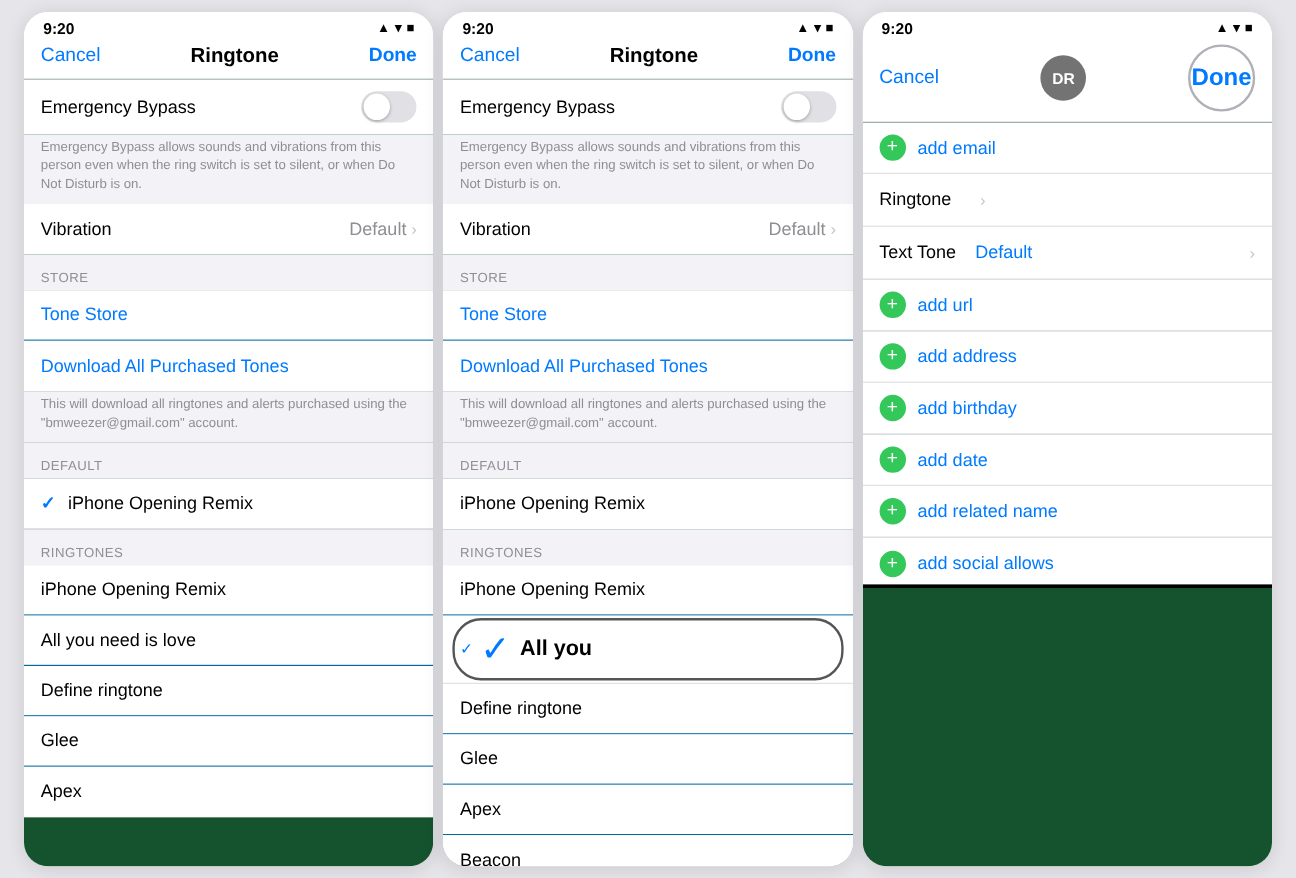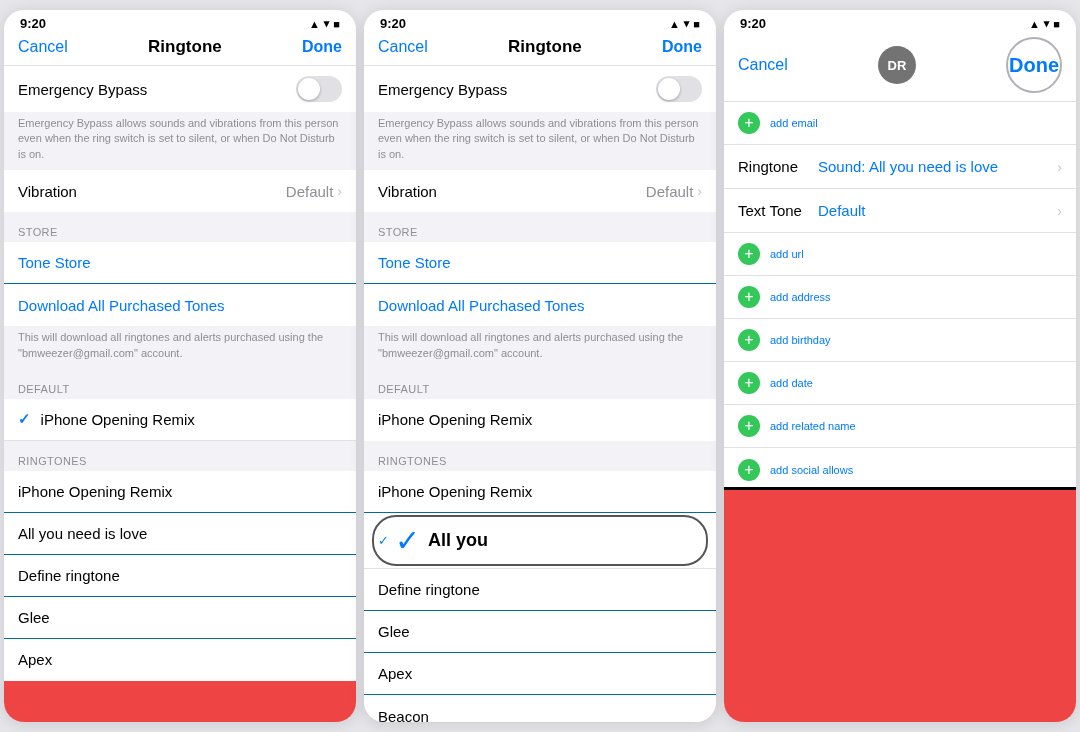--- a/index.html
+++ b/index.html
@@ -13,21 +13,21 @@
       height: 732px;
       overflow: hidden;
     }
     .screens-container {
       display: flex;
       flex-direction: row;
       gap: 0;
       width: 1080px;
       height: 732px;
       background: #e5e5ea;
-      padding: 10px 4px;
+      padding: 10px 20px;
       gap: 8px;
     }
     .phone-screen {
       background: #fff;
       border-radius: 20px;
       overflow: hidden;
       flex: 1;
       display: flex;
       flex-direction: column;
       box-shadow: 0 2px 16px rgba(0,0,0,0.12);
@@ -72,21 +72,21 @@
     }
     .nav-bar .nav-done {
       color: #007aff;
       font-size: 16px;
       font-weight: 600;
     }
     
     .screen-content {
       flex: 1;
       overflow: hidden;
-      background: #ef4444;
+      background: #14532d;
       display: flex;
       flex-direction: column;
     }
     
     .section-header {
       padding: 14px 14px 4px 14px;
       font-size: 11px;
       font-weight: 500;
       color: #8e8e93;
       text-transform: uppercase;
@@ -259,21 +259,21 @@
       display: flex;
       align-items: center;
       justify-content: center;
       color: #fff;
       font-size: 16px;
       font-weight: 400;
       margin-right: 10px;
       flex-shrink: 0;
     }
     .contact-label {
-      font-size: 11px;
+      font-size: 15px;
       color: #007aff;
     }
     .ringtone-row {
       display: flex;
       align-items: center;
       padding: 10px 14px;
       background: #fff;
       border-bottom: 1px solid #e0e0e5;
       min-height: 44px;
     }
@@ -472,21 +472,20 @@
       <div class="white-section">
         <div class="contact-row">
           <div class="green-plus">+</div>
           <span class="contact-label">add email</span>
         </div>
       </div>
 
       <div class="white-section">
         <div class="ringtone-row">
           <span class="ringtone-row-label">Ringtone</span>
-          <span class="ringtone-row-value">Sound: All you need is love</span>
           <span class="row-chevron">›</span>
         </div>
       </div>
 
       <div class="white-section">
         <div class="ringtone-row">
           <span class="ringtone-row-label">Text Tone</span>
           <span class="ringtone-row-value">Default</span>
           <span class="row-chevron">›</span>
         </div>

